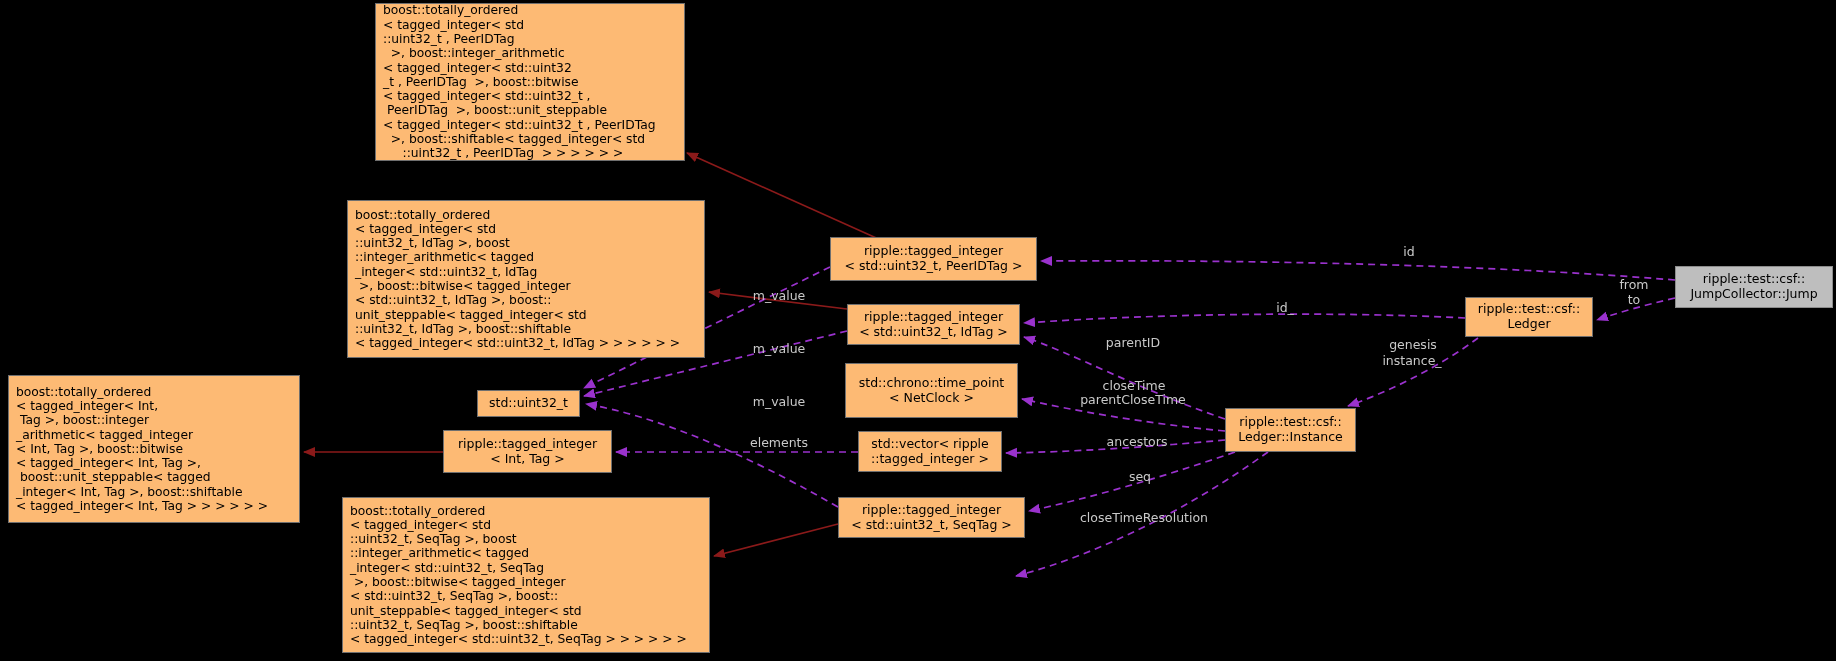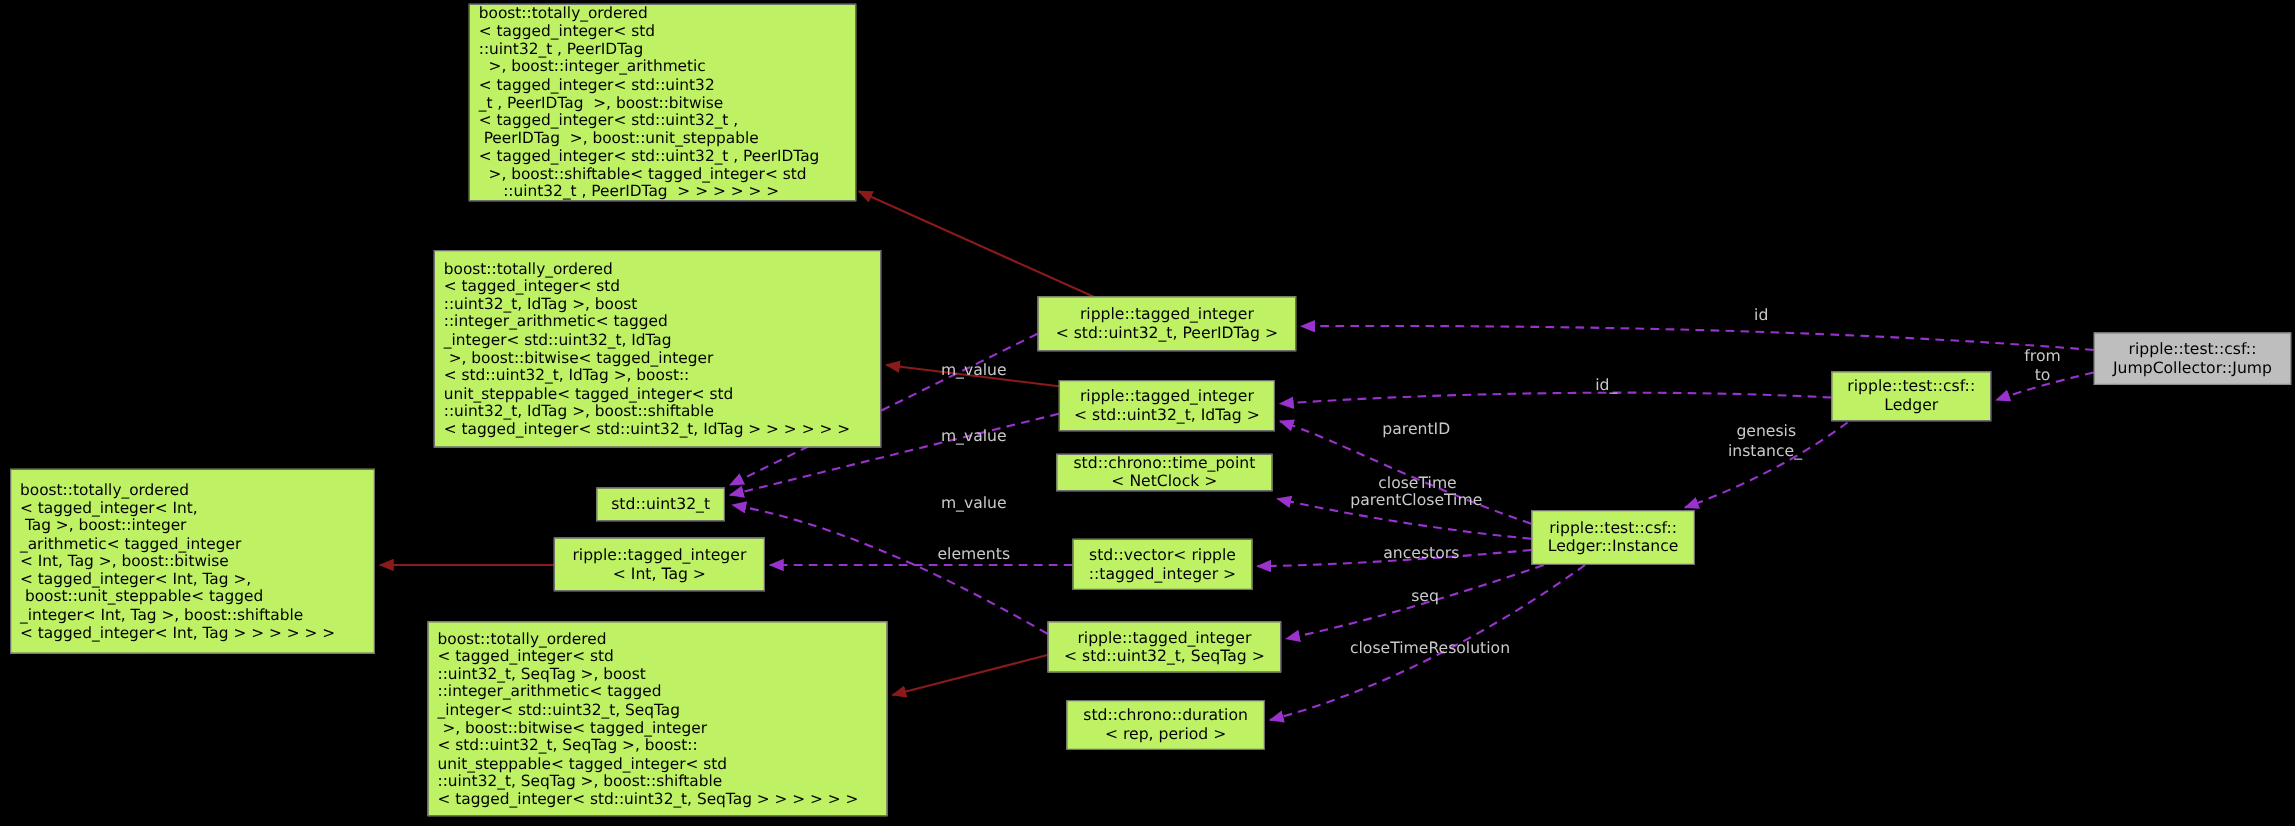--- a/index.html
+++ b/index.html
@@ -1,34 +1,34 @@
 <!DOCTYPE html>
 <html><head>
 <meta charset="utf-8">
 <style>
   html,body{margin:0;padding:0;background:#000;}
   #canvas{position:relative;width:1836px;height:661px;background:#000;overflow:hidden;
           font-family:"DejaVu Sans","Liberation Sans",sans-serif;}
   #edges{position:absolute;left:0;top:0;width:1836px;height:661px;pointer-events:none;}
-  .node{position:absolute;background:#bef264;border:1px solid #6f6f6f;color:#000;
+  .node{position:absolute;background:#fdba74;border:1px solid #6f6f6f;color:#000;
         box-sizing:border-box;display:flex;align-items:center;justify-content:center;
         white-space:pre;font-size:12.5px;line-height:14.6px;text-align:center;}
   .node.big{font-size:12.3px;line-height:14.3px;text-align:left;justify-content:flex-start;
             padding-left:7px;}
   .node.highlight{background:#bebebe;border-color:#8c8c8c;}
   .elabel{font-size:12.5px;fill:#c9c9c9;text-anchor:middle;}
   
   #n-boost-peerid {left:375px; top:3px;   width:310px; height:158px;}
   #n-boost-id     {left:347px; top:200px; width:358px; height:158px;}
   #n-boost-int    {left:8px;   top:375px; width:292px; height:148px;}
   #n-boost-seq    {left:342px; top:497px; width:368px; height:156px;}
   #n-ti-peerid    {left:830px; top:237px; width:207px; height:44px;}
   #n-ti-id        {left:847px; top:304px; width:173px; height:41px;}
   #n-uint32       {left:477px; top:390px; width:103px; height:27px;}
-  #n-timepoint    {left:845px; top:363px; width:173px; height:30px;}
+  #n-timepoint    {left:845px; top:363px; width:173px; height:55px;}
   #n-ti-int       {left:443px; top:430px; width:169px; height:43px;}
   #n-vector       {left:858px; top:431px; width:144px; height:41px;}
   #n-ti-seq       {left:838px; top:497px; width:187px; height:41px;}
   #n-duration     {left:853px; top:560px; width:159px; height:40px;}
   #n-instance     {left:1225px;top:408px; width:131px; height:44px;}
   #n-ledger       {left:1465px;top:297px; width:128px; height:40px;}
   #n-jump         {left:1675px;top:266px; width:158px; height:42px;}
 </style>
 </head>
 <body>
@@ -135,22 +135,20 @@
 &lt; std::uint32_t, IdTag &gt;</div>
   <div class="node" id="n-uint32">std::uint32_t</div>
   <div class="node" id="n-timepoint">std::chrono::time_point
 &lt; NetClock &gt;</div>
   <div class="node" id="n-ti-int">ripple::tagged_integer
 &lt; Int, Tag &gt;</div>
   <div class="node" id="n-vector">std::vector&lt; ripple
 ::tagged_integer &gt;</div>
   <div class="node" id="n-ti-seq">ripple::tagged_integer
 &lt; std::uint32_t, SeqTag &gt;</div>
-  <div class="node" id="n-duration">std::chrono::duration
-&lt; rep, period &gt;</div>
   <div class="node" id="n-instance">ripple::test::csf::
 Ledger::Instance</div>
   <div class="node" id="n-ledger">ripple::test::csf::
 Ledger</div>
   <div class="node highlight" id="n-jump">ripple::test::csf::
 JumpCollector::Jump</div>
 
 </div>
 
 </body></html>

